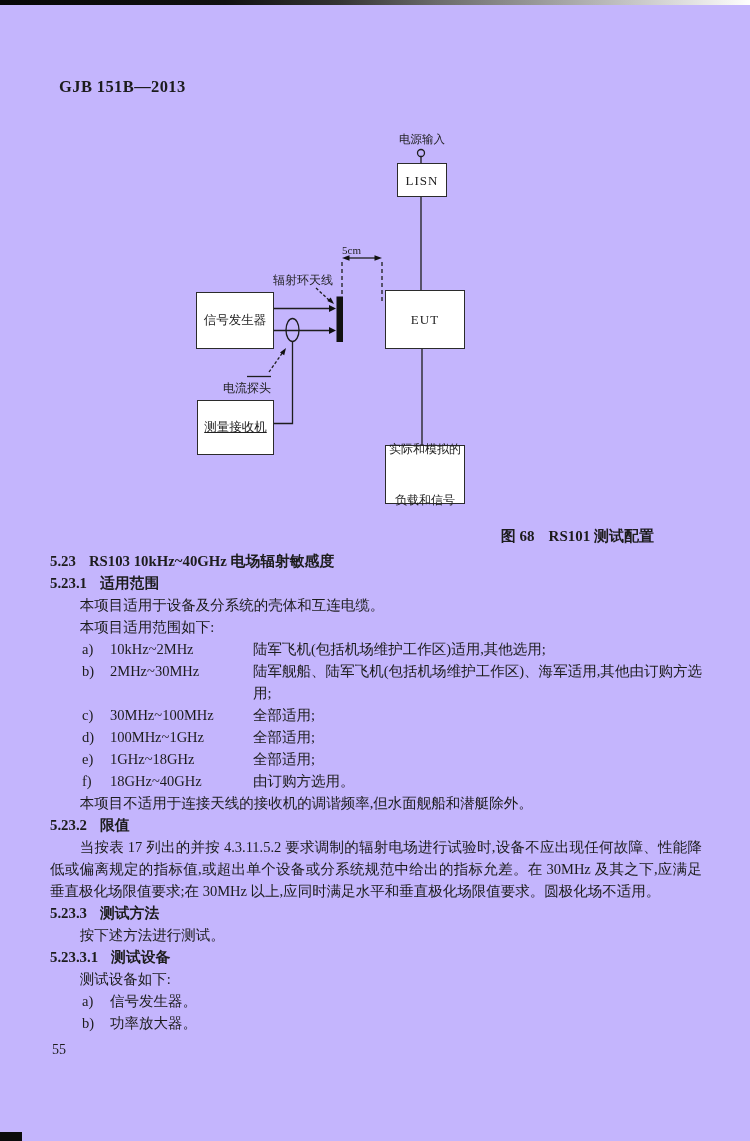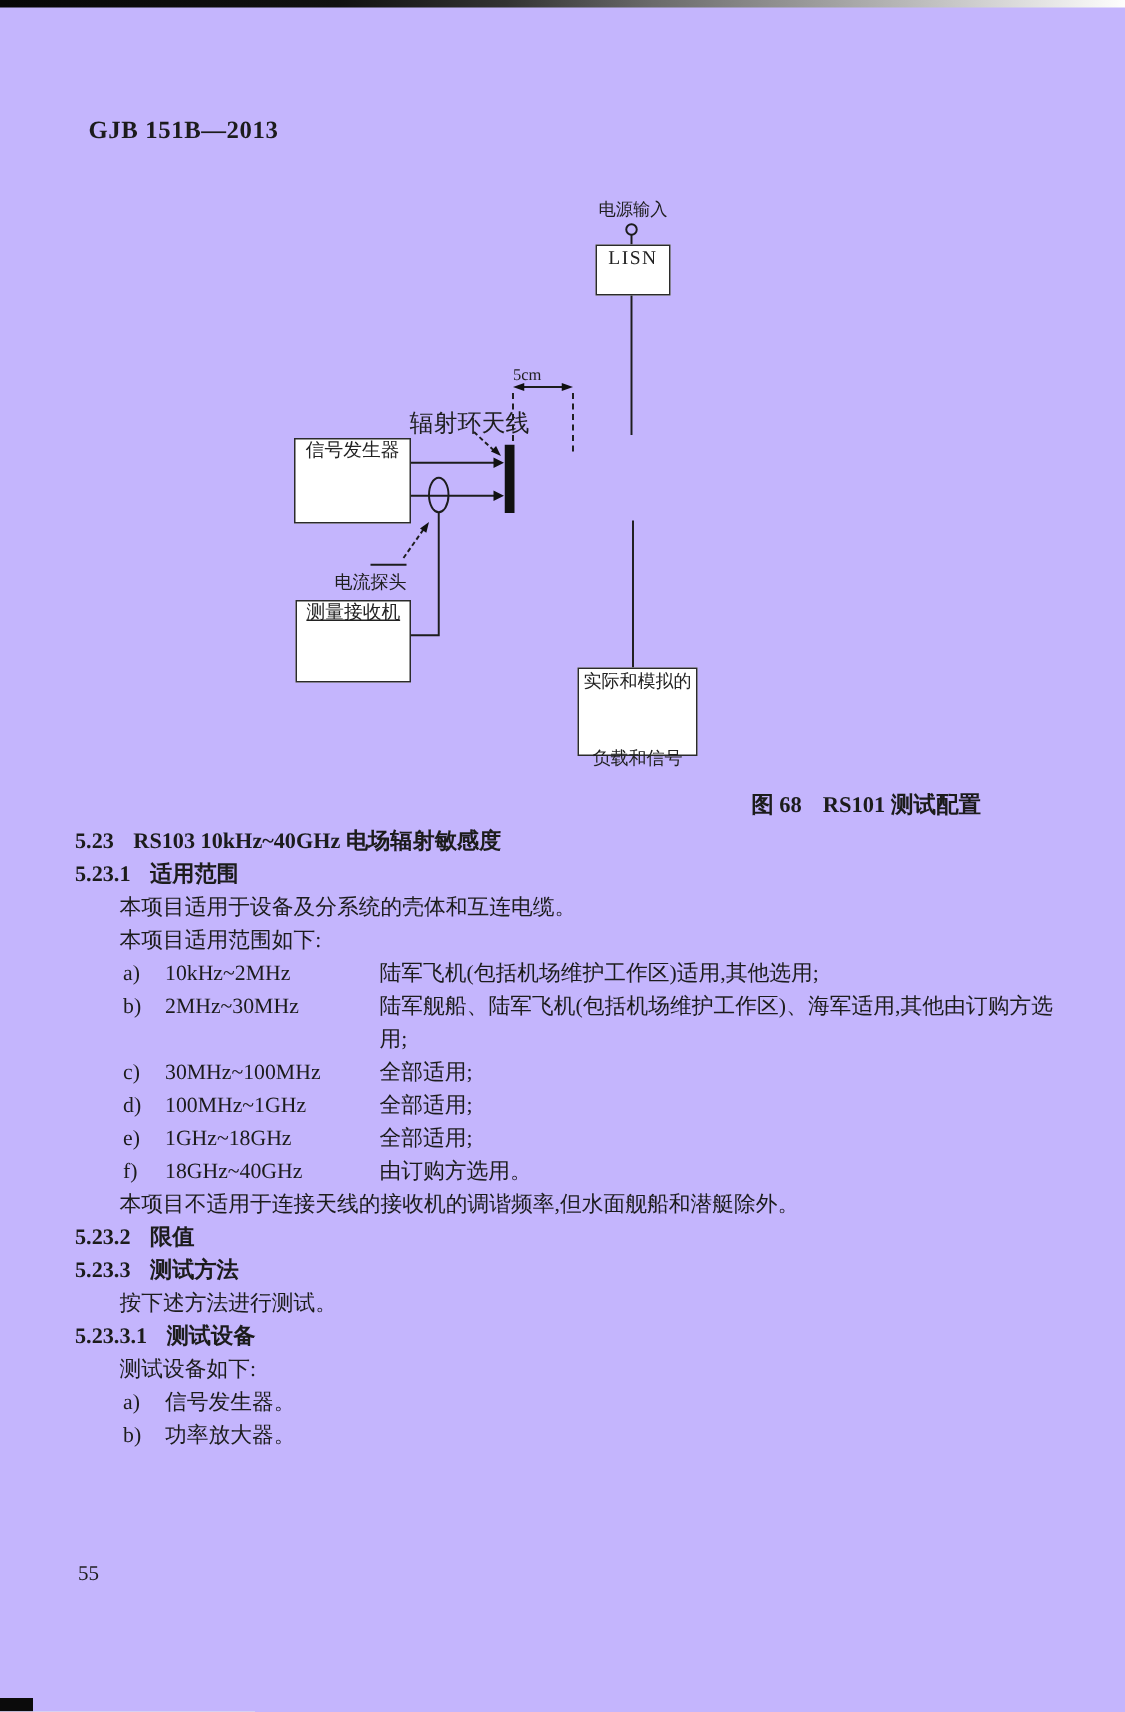--- a/index.html
+++ b/index.html
@@ -18,33 +18,33 @@
 
   .std-header {
     position:absolute; left:59px; top:77px;
     font-size:16.5px; font-weight:bold; letter-spacing:0.4px;
   }
 
   
   .diagram-svg { position:absolute; left:0; top:0; width:750px; height:1141px; pointer-events:none; }
   .dbox {
     position:absolute; border:1.5px solid #2b2b2b; background:#fff;
-    display:flex; flex-direction:column; align-items:center; 
+    display:flex; flex-direction:column; align-items:center; justify-content:center;
     text-align:center; font-size:12.5px; line-height:15px; color:#222;
   }
   .dbox.latin { font-size:13px; letter-spacing:1px; }
   .box-lisn     { left:397px; top:163px; width:48px; height:32px; }
   .box-eut      { left:385px; top:290px; width:78px; height:57px; }
   .box-loads    { left:385px; top:445px; width:78px; height:57px; font-size:12px; line-height:16px;gap:35px; }
   .box-siggen   { left:196px; top:292px; width:76px; height:55px; }
   .box-receiver { left:197px; top:400px; width:75px; height:53px;text-decoration:underline; }
   .dlabel { position:absolute; font-size:11.5px; color:#1e1e1e; white-space:nowrap; }
   .lbl-power   { left:399px; top:132px; width:46px; text-align:center; }
   .lbl-5cm     { left:342px; top:244px; width:40px; font-size:11px; }
-  .lbl-antenna { left:273px; top:272px; font-size:16px; }
+  .lbl-antenna { left:273px; top:272px; font-size:12px; }
   .lbl-probe   { left:223px; top:380px; font-size:12px; }
 
   .fig-caption {
     position:absolute; top:527px; left:0; width:654px; text-align:right;
     font-weight:bold; font-size:15px;
   }
   .fig-caption .cap-num { margin-right:14px; }
 
   
   .textbody {
@@ -106,20 +106,23 @@
       <polygon points="382,258 374.5,255.3 374.5,260.7"></polygon>
 
       <polygon points="334,304 327.3,301 330.7,297.4"></polygon>
       <polygon points="286,348 284.2,355.2 280,352.4"></polygon>
     </g>
   </svg>
 
   <div class="dbox latin box-lisn">
       <span>LISN</span>
     </div>
+  <div class="dbox latin box-eut">
+      <span>EUT</span>
+    </div>
   <div class="dbox box-loads">
     <div>实际和模拟的</div>
     <div>负载和信号</div>
   </div>
   <div class="dbox box-siggen">
       <span>信号发生器</span>
     </div>
   <div class="dbox box-receiver">
       <span>测量接收机</span>
     </div>
@@ -176,20 +179,21 @@
       <span class="rng">18GHz~40GHz</span>
       <span class="dsc">由订购方选用。</span>
     </div>
 
     <div class="indent">本项目不适用于连接天线的接收机的调谐频率,但水面舰船和潜艇除外。</div>
 
     <div class="h">
       <span class="num">5.23.2</span><span>限值</span>
     </div>
 
+    <div class="indent">当按表 17 列出的并按 4.3.11.5.2 要求调制的辐射电场进行试验时,设备不应出现任何故障、性能降低或偏离规定的指标值,或超出单个设备或分系统规范中给出的指标允差。在 30MHz 及其之下,应满足垂直极化场限值要求;在 30MHz 以上,应同时满足水平和垂直极化场限值要求。圆极化场不适用。</div>
 
     <div class="h">
       <span class="num">5.23.3</span><span>测试方法</span>
     </div>
 
     <div class="indent">按下述方法进行测试。</div>
 
     <div class="h">
       <span class="num">5.23.3.1</span><span>测试设备</span>
     </div>

